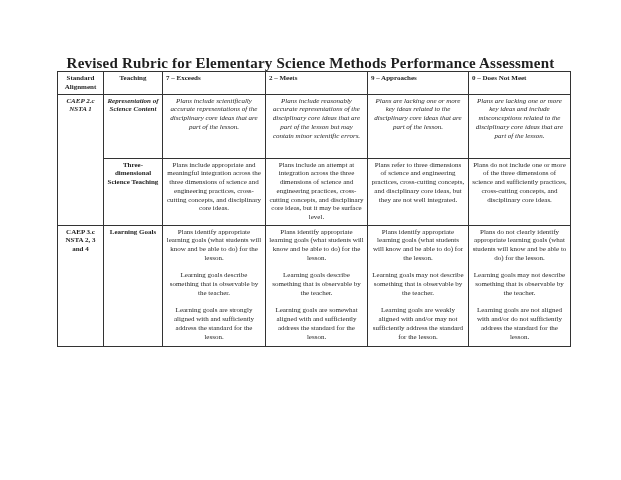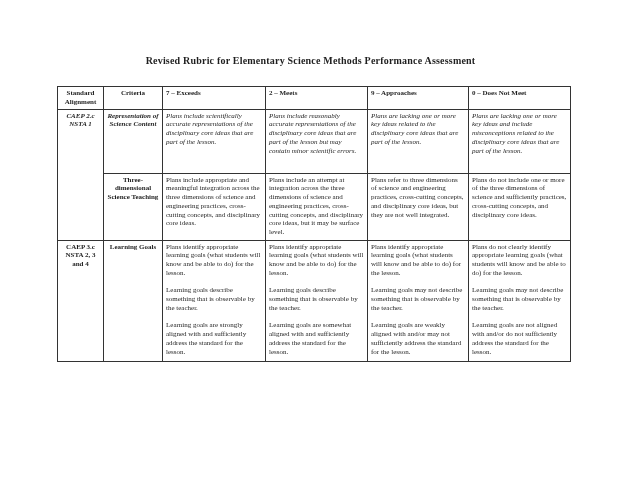--- a/index.html
+++ b/index.html
@@ -9,26 +9,26 @@
     font-family:"Liberation Serif", serif;
     color:#1f1f1f;
     position:relative;
   }
   .page-title {
     position:absolute;
     top:55px; left:0;
     width:621px;
     text-align:center;
     font-weight:bold;
-    font-size:10px;
+    font-size:15px;
     letter-spacing:0.2px;
   }
   table.rubric {
     position:absolute;
-    top:86px; left:57px;
+    top:71px; left:57px;
     width:513px;
     border-collapse:collapse;
     table-layout:fixed;
   }
   .rubric th, .rubric td {
     border:1px solid #333333;
     vertical-align:top;
     font-size:7px;
     line-height:1.25;
     padding:2px 3px;
@@ -37,21 +37,21 @@
   .rubric th { font-weight:bold; }
   th.center { text-align:center; }
   th.left { text-align:left; }
   td.std, td.crit {
     font-weight:bold;
     text-align:center;
     white-space:pre-line;
   }
   td.desc {
     font-weight:normal;
-    text-align:left;
+    text-align:center;
     white-space:pre-line;
   }
   tr.header-row { height:19px; }
   tr.row-1 { height:64px;font-style:italic; }
   tr.row-2 { height:67px; }
   tr.row-3 { height:121px;margin-left:44px; }
 </style>
 </head>
 <body>
 
@@ -62,21 +62,21 @@
     <col style="width:46px">
     <col style="width:59px">
     <col style="width:103px">
     <col style="width:102px">
     <col style="width:101px">
     <col style="width:102px">
   </colgroup>
   <tbody>
     <tr class="header-row">
       <th class="center">Standard Alignment</th>
-      <th class="center">Criteria</th>
+      <th class="center">Teaching</th>
       <th class="left">7 – Exceeds</th>
       <th class="left">2 – Meets</th>
       <th class="left">9 – Approaches</th>
       <th class="left">0 – Does Not Meet</th>
     </tr>
 
     <tr class="row-1">
       <td class="std" rowspan="2">CAEP 2.c
 NSTA 1</td>
       <td class="crit">Representation of Science Content</td>

